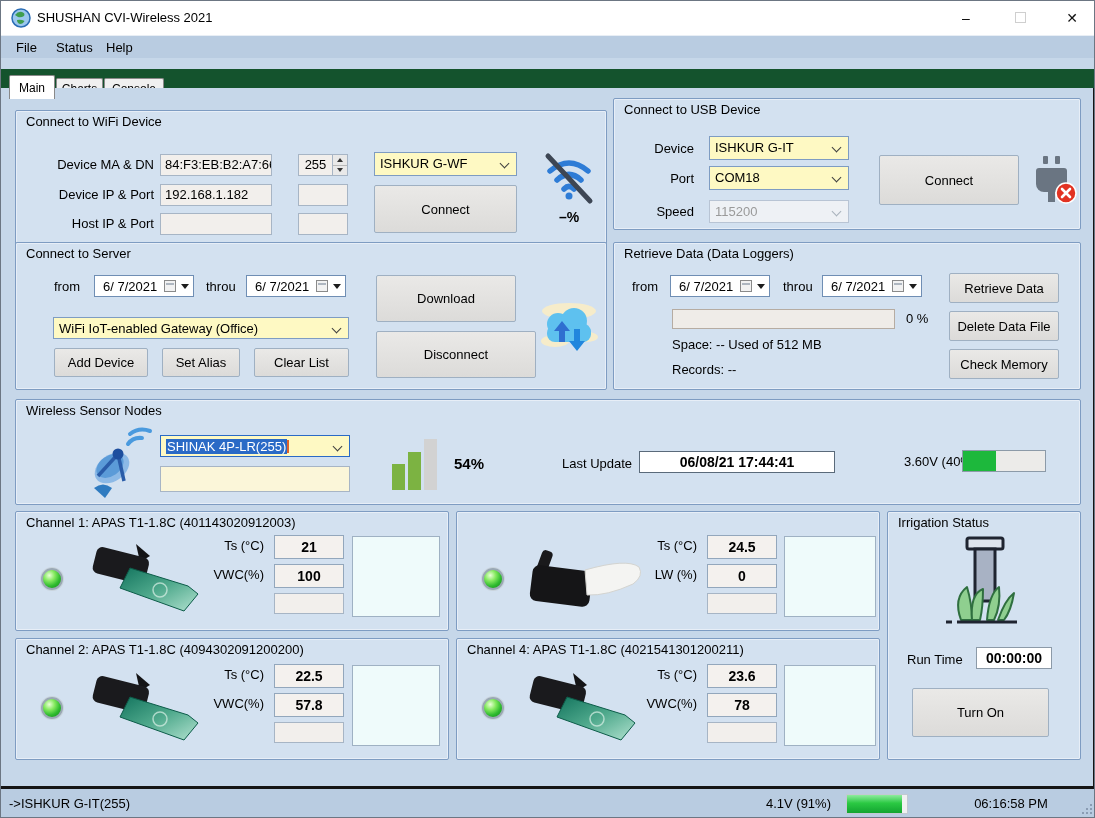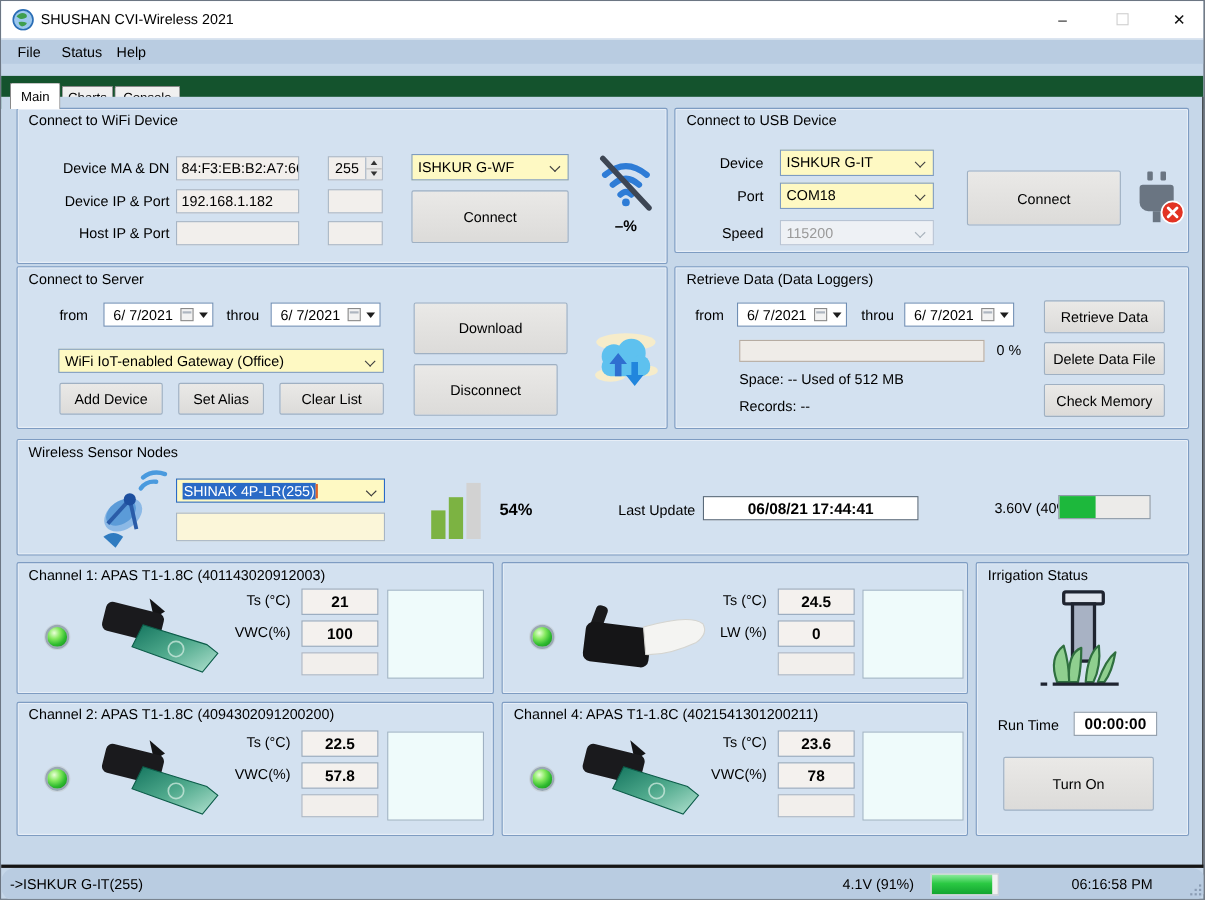--- a/index.html
+++ b/index.html
@@ -37,21 +37,21 @@
   .spin .btns span + span{border-top:1px solid #b9b9b9;}
   .tri-up{width:0;height:0;border-left:3.5px solid transparent;border-right:3.5px solid transparent;border-bottom:4px solid #333;}
   .tri-dn{width:0;height:0;border-left:3.5px solid transparent;border-right:3.5px solid transparent;border-top:4px solid #333;}
   .progress{background:#efece8;border:1px solid #b6aca2;}
   .led{width:22px;height:22px;border-radius:50%;border:2px solid #9aa8b3;background:radial-gradient(circle at 35% 30%,#eaffd8 0%,#84e95e 32%,#2fbb2f 62%,#0f8516 100%);box-shadow:0 0 0 1px #c9d3dc;}
   .bigbox{background:#effbfb;border:1px solid #9fb1c3;}
   .bar-green{background:#7cb342;}
   .bar-gray{background:#d2d2d2;}
   .meter{border:1px solid #8c9aa8;background:#ecebe9;overflow:hidden;}
   .meter .fill{height:100%;background:#1db83c;}
-  .sbar{left:0;top:788px;width:1095px;height:30px;background:#b9cce1;border-radius:13px;}
+  .sbar{left:0;top:788px;width:1095px;height:30px;background:#b9cce1;}
   .sbar .lbl{line-height:30px;}
   .smeter{background:#f1f1f1;border:1px solid #c2c9d2;overflow:hidden;}
   .smeter .fill{height:100%;background:linear-gradient(#8deb9e,#2bc943 45%,#12a430);}
   .hl{background:#2a6ac6;color:#fff;padding:0 1px;}
   .caret{display:inline-block;width:2px;height:13px;background:#e0622a;vertical-align:-2px;}
   .pctbold{font-weight:bold;font-size:15px;color:#000;}
 </style>
 </head>
 <body>
 
@@ -78,21 +78,21 @@
   </div>
 
   <div class="abs tabstrip">
     <div class="abs tab active" style="left:8px;top:6px;width:46px;height:24px;line-height:24px">Main</div>
     <div class="abs tab inactive" style="left:55px;top:9px;width:47px;height:21px;line-height:21px">Charts</div>
     <div class="abs tab inactive" style="left:103px;top:9px;width:60px;height:21px;line-height:21px">Console</div>
   </div>
 
   <div class="abs content"></div>
 
-  <div class="abs group" style="left:14px;top:97px;width:592px;height:142px">
+  <div class="abs group" style="left:14px;top:109px;width:592px;height:142px">
     <div class="gtitle">Connect to WiFi Device</div>
     <div class="abs lbl" style="left:26px;top:46px;width:112px;text-align:right">Device MA &amp; DN</div>
     <div class="abs tb" style="left:144px;top:43px;width:112px;height:22px">84:F3:EB:B2:A7:66</div>
     <div class="abs spin" style="left:282px;top:43px;width:50px;height:22px">
       <span class="num">255</span>
       <span class="btns">
           <span>
             <i class="tri-up"></i>
           </span>
           <span>
@@ -161,21 +161,21 @@
         <span class="cal"></span>
         <span class="tri"></span>
     </div>
     <div class="abs combo" style="left:37px;top:74px;width:296px;height:22px">
       <span>WiFi IoT-enabled Gateway (Office)</span><span class="chev"></span>
     </div>
     <div class="abs btn" style="left:38px;top:105px;width:94px;height:29px">Add Device</div>
     <div class="abs btn" style="left:146px;top:105px;width:78px;height:29px">Set Alias</div>
     <div class="abs btn" style="left:238px;top:105px;width:95px;height:29px">Clear List</div>
     <div class="abs btn" style="left:360px;top:32px;width:140px;height:47px">Download</div>
-    <div class="abs btn" style="left:360px;top:88px;width:131px;height:47px">Disconnect</div>
+    <div class="abs btn" style="left:360px;top:88px;width:160px;height:47px">Disconnect</div>
     <svg class="abs" style="left:521px;top:54px" width="64" height="66" viewBox="0 0 64 66">
       <ellipse cx="32" cy="14" rx="27" ry="8" fill="#f6ecca"></ellipse>
       <ellipse cx="18" cy="44" rx="14" ry="6" fill="#f6ecca"></ellipse>
       <ellipse cx="50" cy="40" rx="11" ry="5" fill="#f6ecca"></ellipse>
       <g fill="#5ec1ef">
         <circle cx="21" cy="27" r="11"></circle>
           <circle cx="37" cy="24" r="13"></circle>
           <circle cx="45" cy="35" r="9"></circle>
         <rect x="10" y="28" width="44" height="17" rx="8"></rect>
       </g>

